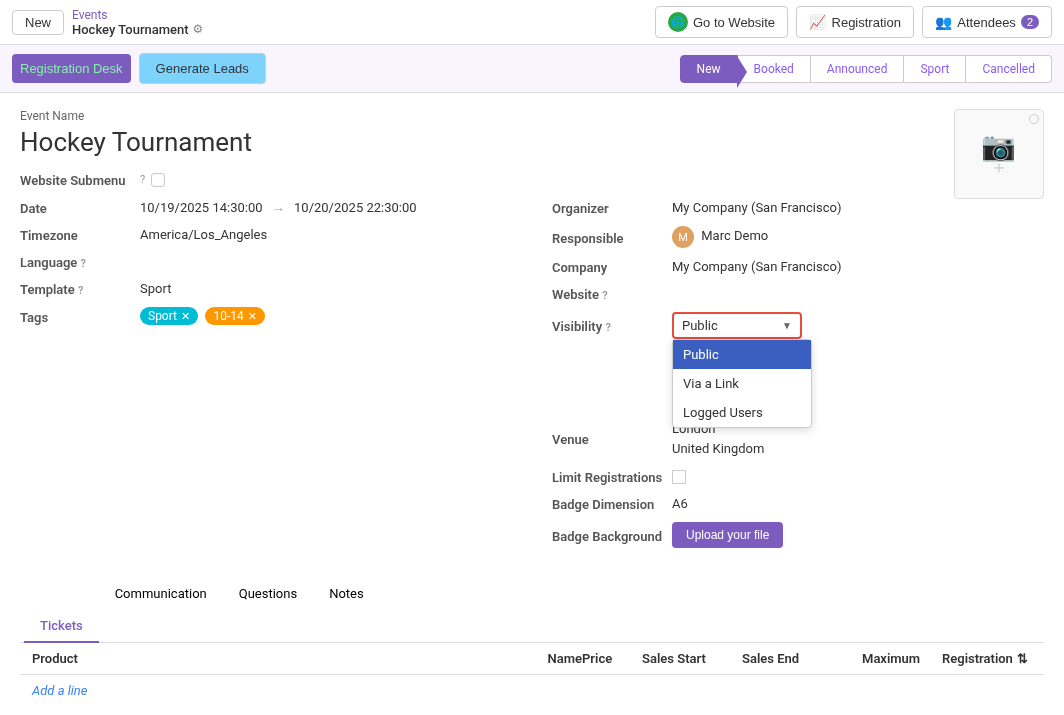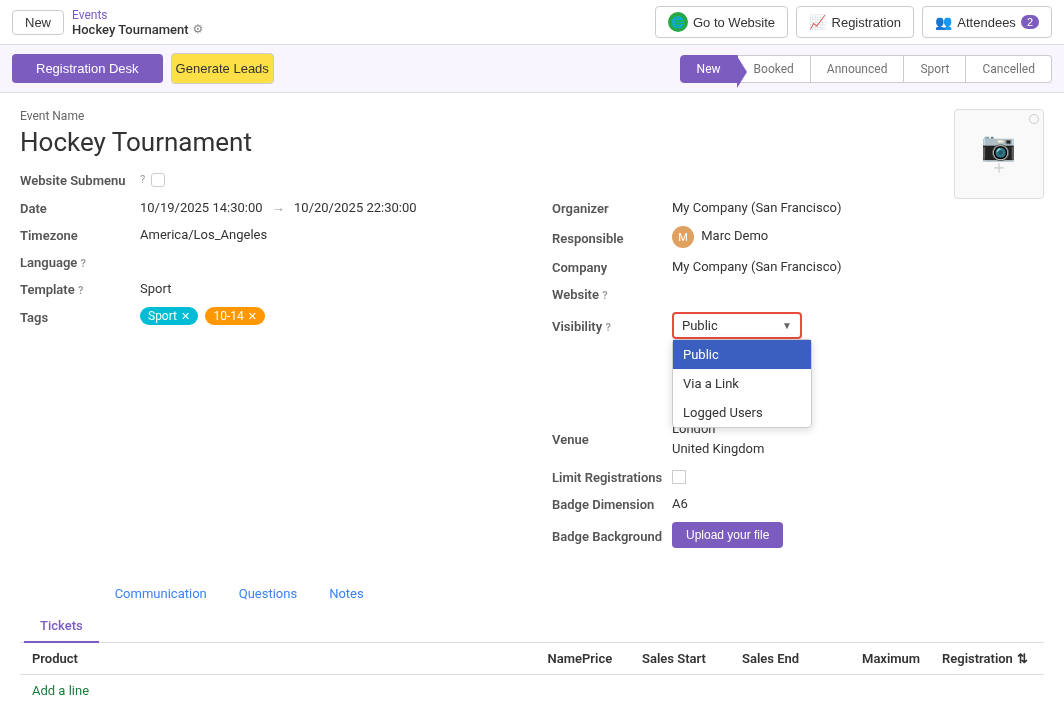--- a/index.html
+++ b/index.html
@@ -27,32 +27,32 @@
     .top-action-btn .icon-circle { width: 20px; height: 20px; border-radius: 50%; display: flex; align-items: center; justify-content: center; font-size: 11px; color: #fff; }
     .icon-green { background: #28a745; }
     .attendees-badge { background: #7c5cbf; color: #fff; border-radius: 10px; padding: 1px 6px; font-size: 11px; }
 
     
     .action-bar {
       display: flex; align-items: center; padding: 8px 12px; background: #f8f5ff;
       border-bottom: 1px solid #ddd; gap: 8px;
     }
     .reg-desk-btn {
-      background: #7c5cbf; color: #ffffff; border: none; border-radius: 4px;
-      padding: 7px 24px; font-size: 13px; cursor: pointer;
+      background: #7c5cbf; color: #86efac; border: none; border-radius: 4px;
+      padding: 7px 8px; font-size: 13px; cursor: pointer;
     }
     .gen-leads-btn {
-      background: #fde047; color: #333; border: 1px solid #ccc; border-radius: 4px;
-      padding: 7px 4px; font-size: 13px; cursor: pointer;
+      background: #7dd3fc; color: #333; border: 1px solid #ccc; border-radius: 4px;
+      padding: 7px 16px; font-size: 13px; cursor: pointer;
     }
     .status-bar { margin-left: auto; display: flex; align-items: center; }
     .status-steps { display: flex; align-items: center; }
     .status-step {
       padding: 6px 16px; border: 1px solid #ccc; background: #fff;
-      font-size: 12px; cursor: pointer; color: #737373; position: relative;
+      font-size: 12px; cursor: pointer; color: #8b5cf6; position: relative;
     }
     .status-step.active {
       background: #7c5cbf; color: #fff; border-color: #7c5cbf; border-radius: 4px 0 0 4px;
     }
     .status-step.active::after {
       content: ''; position: absolute; right: -10px; top: 0; bottom: 0;
       width: 0; height: 0; border-top: 16px solid transparent;
       border-bottom: 16px solid transparent; border-left: 10px solid #7c5cbf;
       z-index: 1;
     }
@@ -107,38 +107,38 @@
       background: #7c5cbf; color: #fff; border: none; border-radius: 4px;
       padding: 6px 14px; font-size: 12px; cursor: pointer;
     }
 
     
     .avatar { width: 22px; height: 22px; border-radius: 50%; background: #e0a060; display: inline-flex; align-items: center; justify-content: center; font-size: 11px; color: #fff; margin-right: 4px; vertical-align: middle; }
 
     
     .tabs-bar { border-bottom: 1px solid #ddd; display: flex; gap: 0; margin-top: 20px; padding: 0 4px; }
     .tab {
-      padding: 8px 16px; font-size: 13px; cursor: pointer; color: #3b82f6;
+      padding: 8px 16px; font-size: 13px; cursor: pointer; color: #000000;
       border-bottom: 2px solid transparent; margin-bottom: -1px;
     }
     .tab.active { color: #7c5cbf; border-bottom-color: #7c5cbf; font-weight: 500; margin-top: 32px; }
 
     
     .table-header {
       display: flex; padding: 8px 12px; font-weight: 600; font-size: 13px;
       border-bottom: 1px solid #ddd; background: #fff; color: #333;
     }
     .table-header .col-product { flex: 1; }
     .table-header .col-name { flex: 2; text-align: right; }
     .table-header .col-price { width: 60px; }
     .table-header .col-sales-start { width: 100px; }
     .table-header .col-sales-end { width: 120px; }
     .table-header .col-max { width: 80px; }
     .table-header .col-reg { width: 90px; display: flex; align-items: center; gap: 4px; }
-    .add-line { padding: 8px 12px; color: #15803d; cursor: pointer; font-size: 13px; }
+    .add-line { padding: 8px 12px; color: #3b82f6; cursor: pointer; font-size: 13px; font-style: italic; }
 
     .website-submenu-row { display: flex; align-items: flex-start; margin-bottom: 10px; }
 
     .caret { font-size: 10px; color: #666; }
   </style>
 </head>
 <body>
 
 <div class="top-bar">
   <button class="new-btn">New</button>

